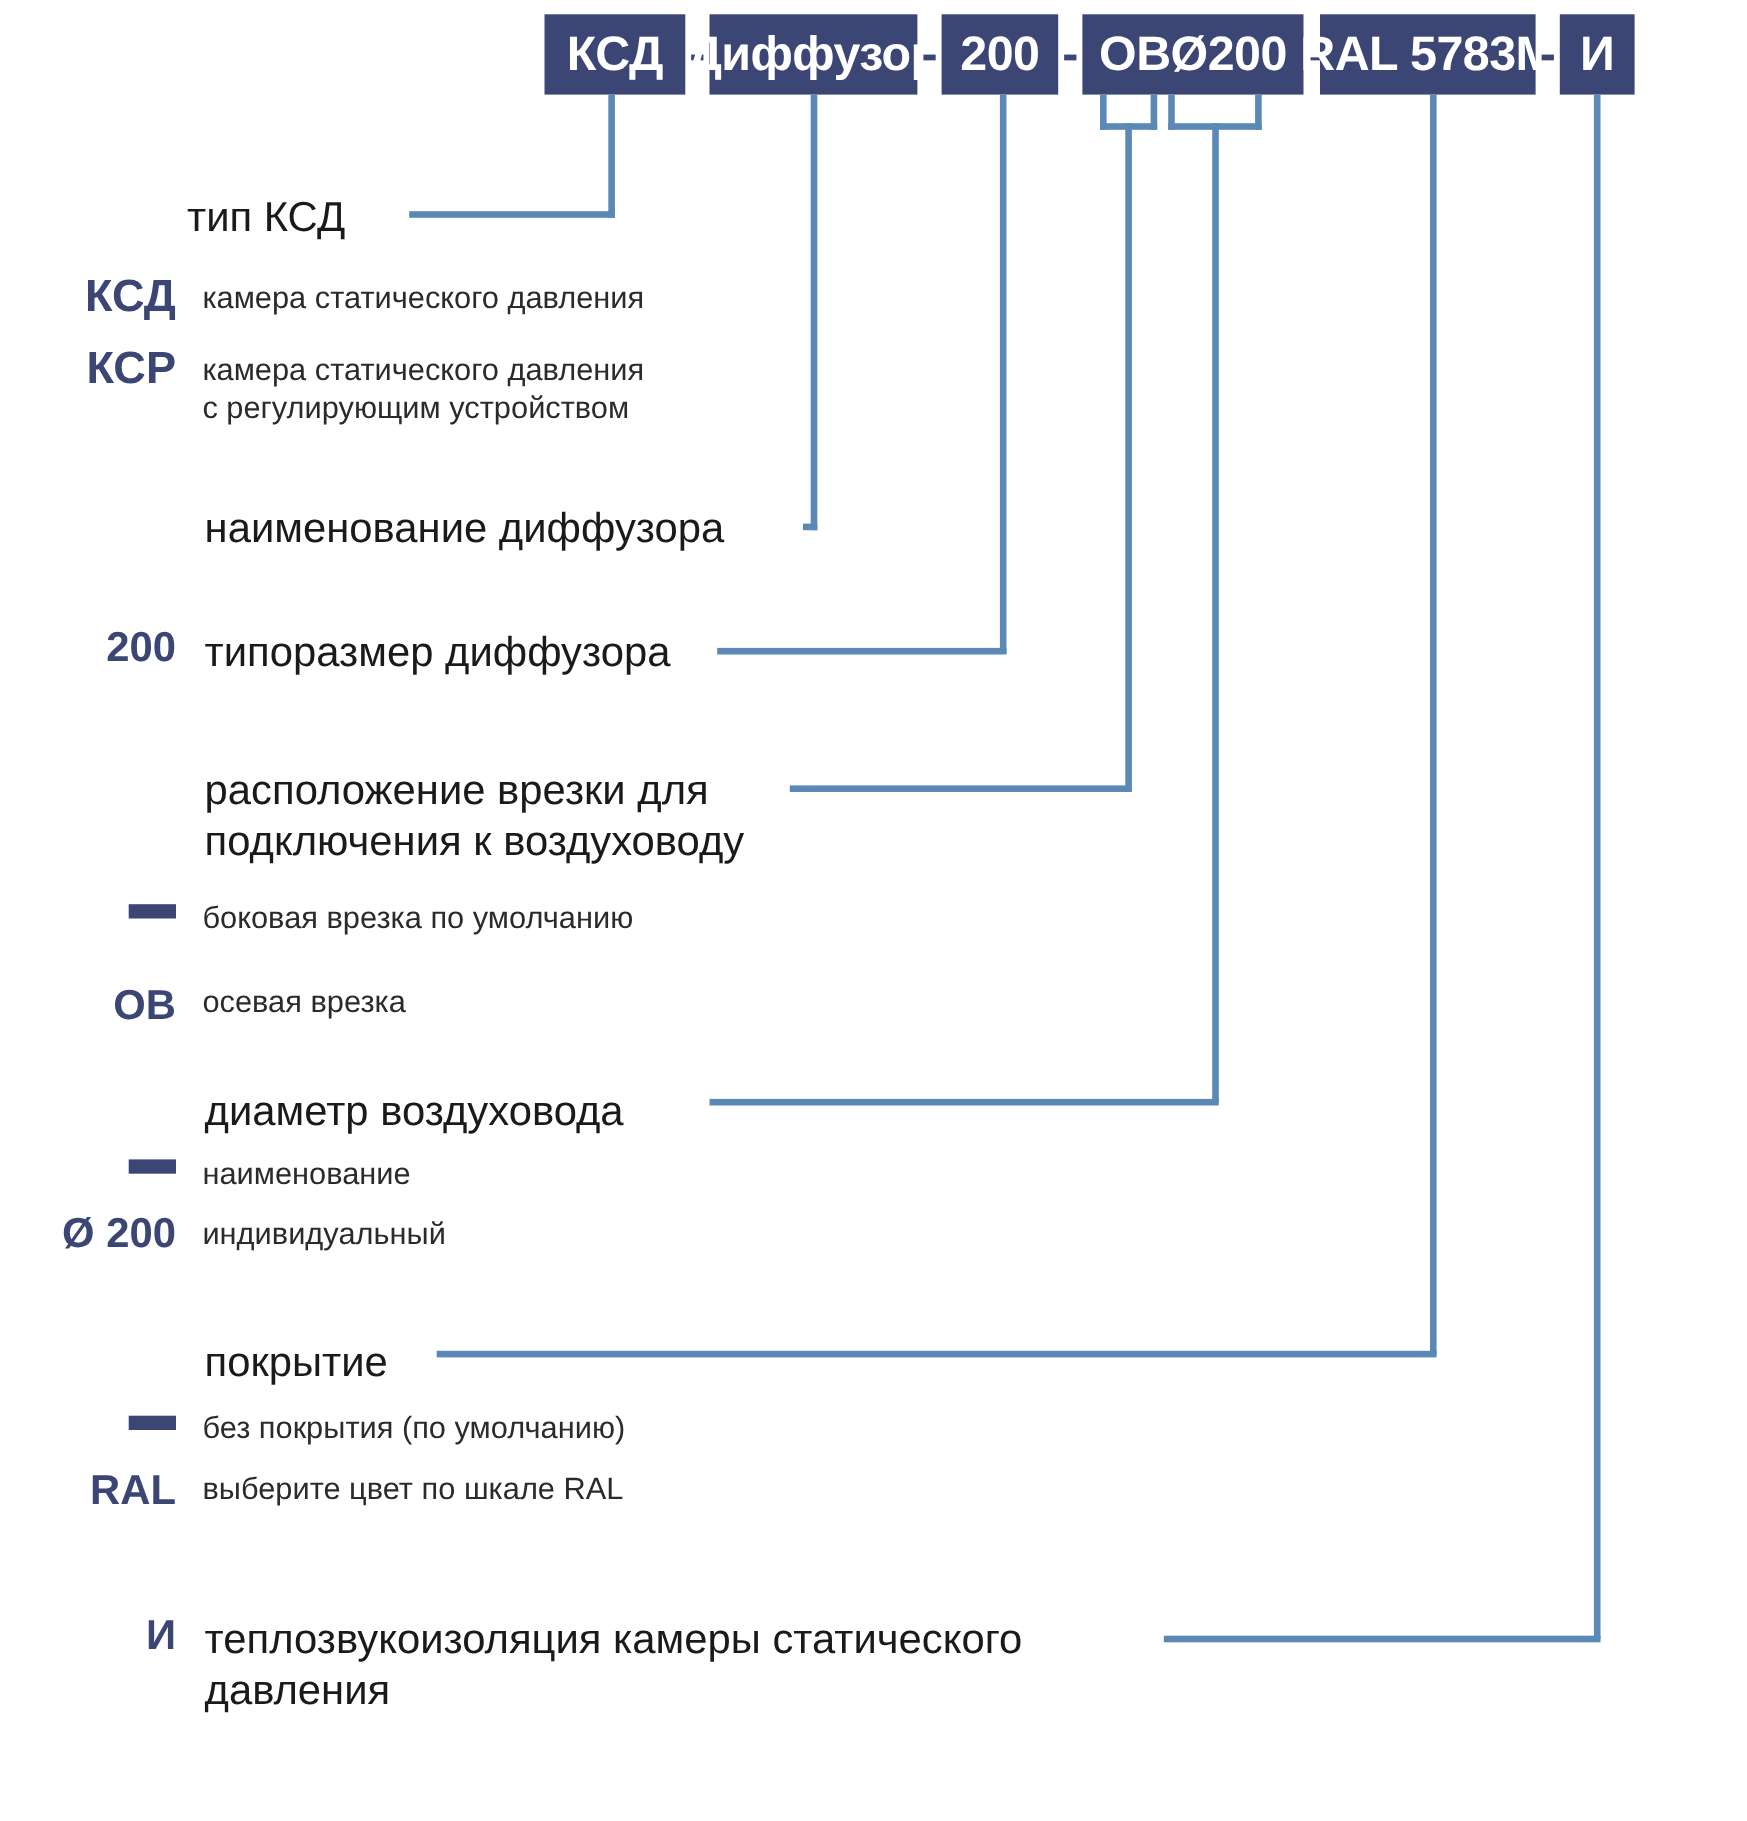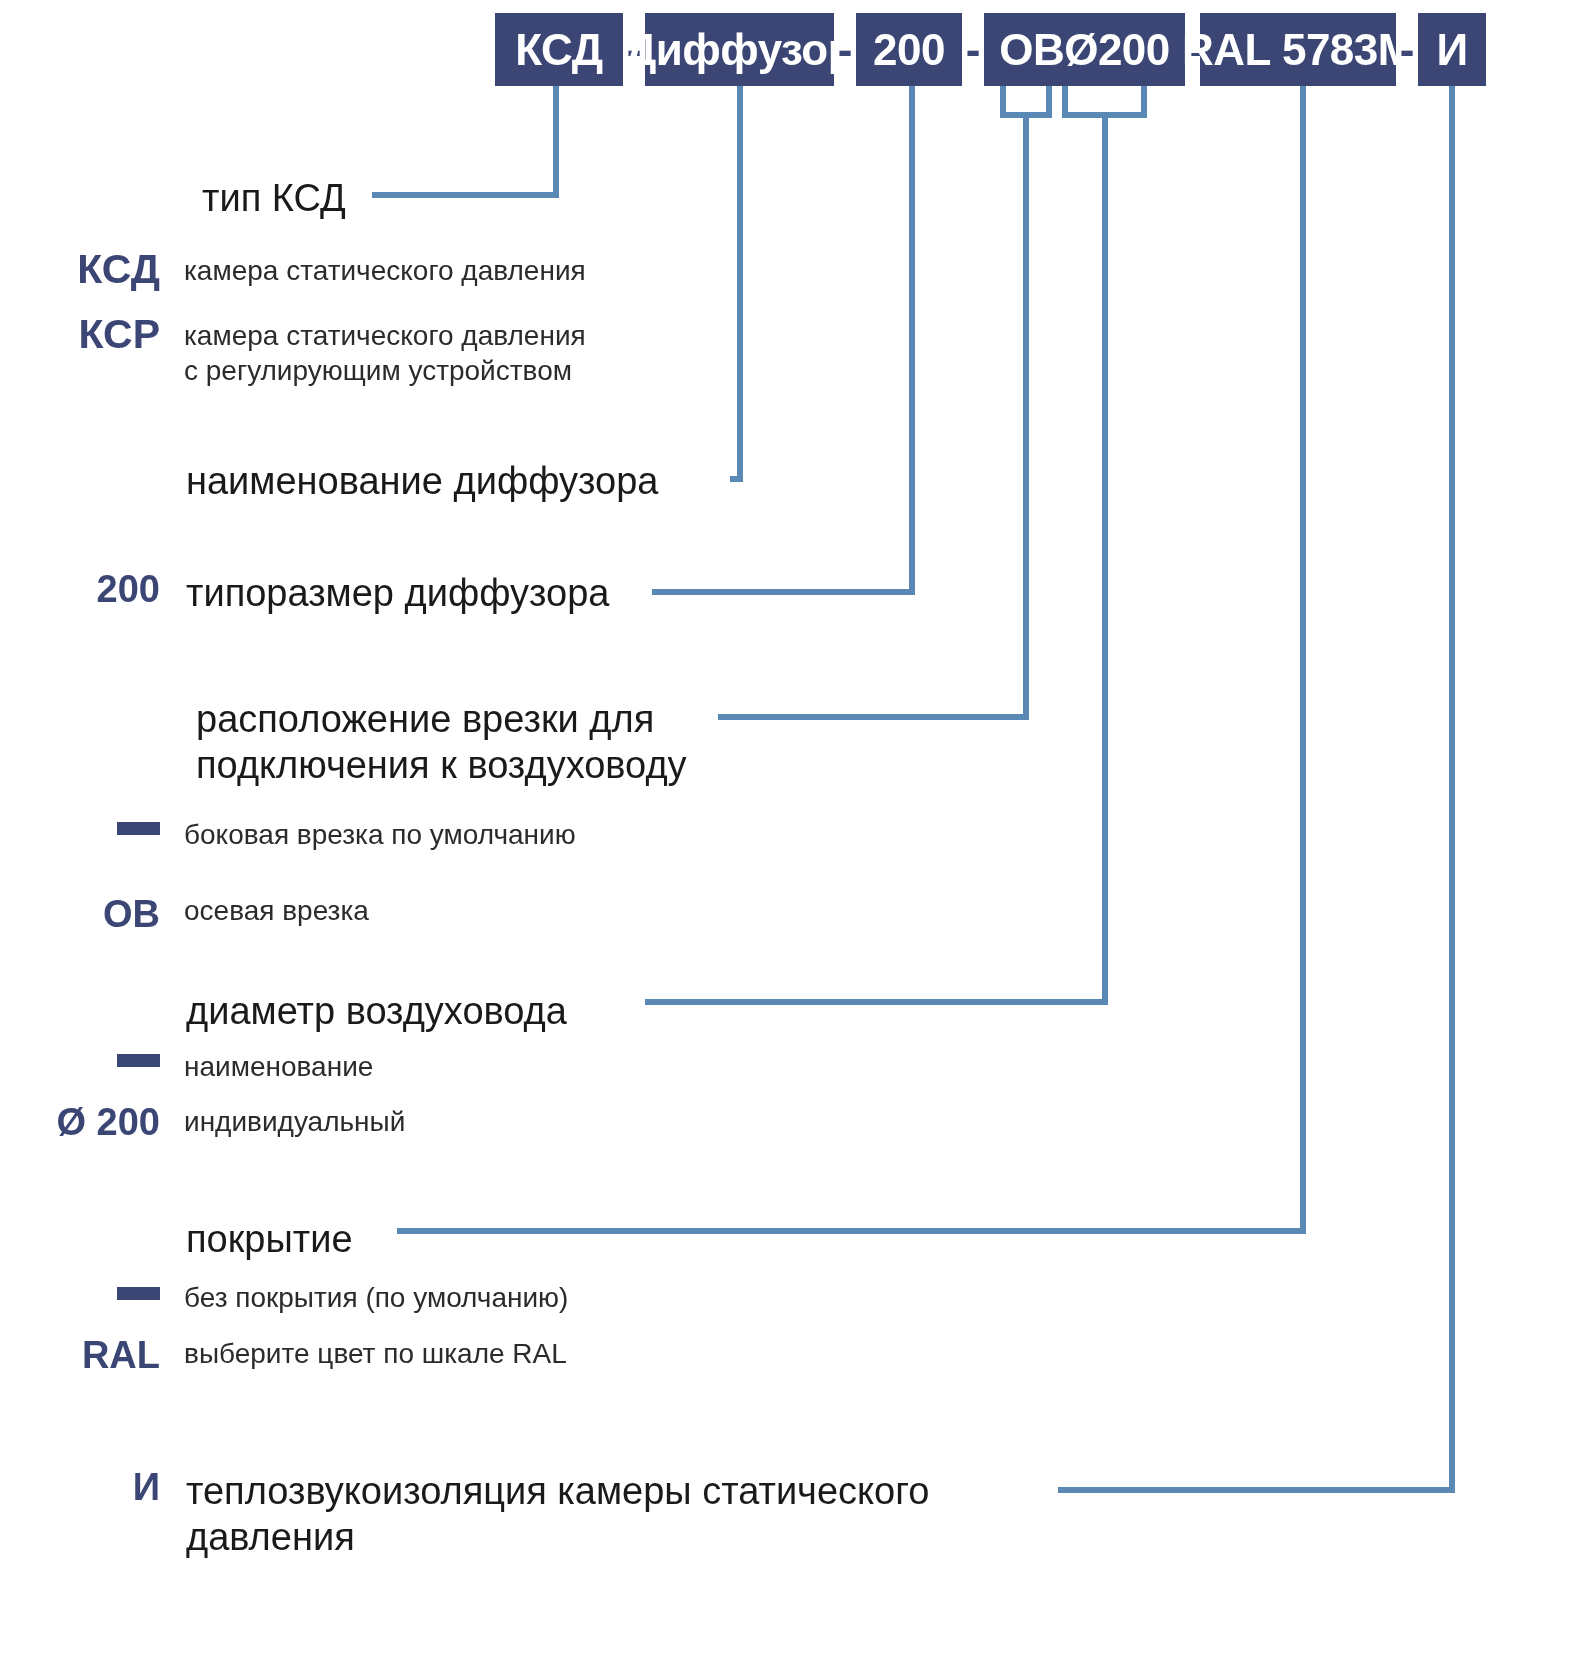--- a/index.html
+++ b/index.html
@@ -144,35 +144,35 @@
   <div class="ln vline" style="left:1141px; top:86px; height:32px;"></div>
   <div class="ln vline" style="left:1102px; top:112px; height:890px;"></div>
   <div class="ln hline" style="left:645px; top:999px; width:463px;"></div>
 
   <div class="ln vline" style="left:1300px; top:86px; height:1145px;"></div>
   <div class="ln hline" style="left:397px; top:1228px; width:909px;"></div>
 
   <div class="ln vline" style="left:1449px; top:86px; height:1404px;"></div>
   <div class="ln hline" style="left:1058px; top:1487px; width:397px;"></div>
 
-  <div class="head" style="left:202px; top:175px;">тип КСД</div>
+  <div class="head" style="left:170px; top:175px;">тип КСД</div>
 
   <div class="key key-lg" style="left:0px; top:246px; width:160px;">КСД</div>
   <div class="desc" style="left:184px; top:253px;">камера статического давления</div>
 
   <div class="key key-lg" style="left:0px; top:311px; width:160px;">КСР</div>
   <div class="desc2" style="left:184px; top:318px; white-space:pre-line;">камера статического давления
 с регулирующим устройством</div>
 
   <div class="head" style="left:186px; top:458px;">наименование диффузора</div>
 
   <div class="key key-md" style="left:0px; top:568px; width:160px;">200</div>
   <div class="head" style="left:186px; top:570px;">типоразмер диффузора</div>
 
-  <div class="head2" style="left:196px; top:696px; white-space:pre-line;">расположение врезки для
+  <div class="head2" style="left:186px; top:696px; white-space:pre-line;">расположение врезки для
 подключения к воздуховоду</div>
 
   <div class="swatch" style="left:117px; top:822px;"></div>
   <div class="desc" style="left:184px; top:817px;">боковая врезка по умолчанию</div>
 
   <div class="key key-md" style="left:0px; top:877px; width:160px;margin-top:16px;">ОВ</div>
   <div class="desc" style="left:184px; top:876px;margin-top:17px;">осевая врезка</div>
 
   <div class="head" style="left:186px; top:988px;">диаметр воздуховода</div>
 

